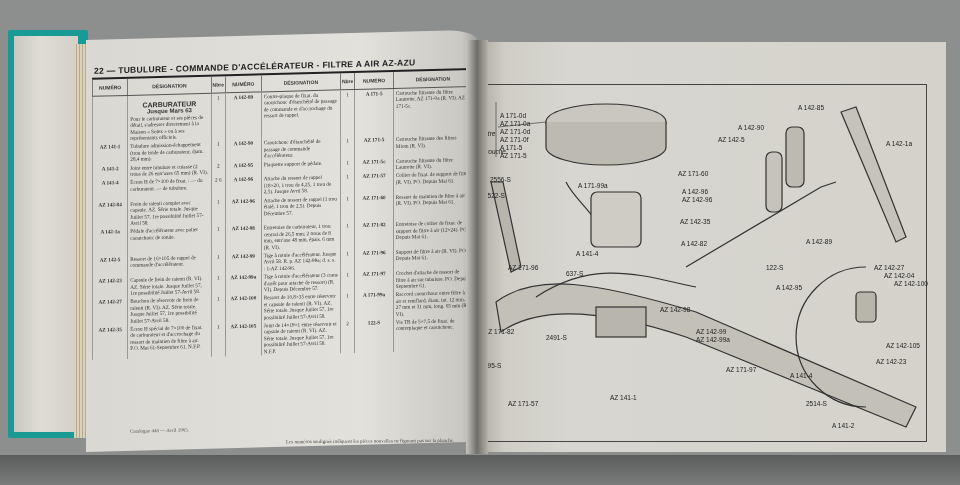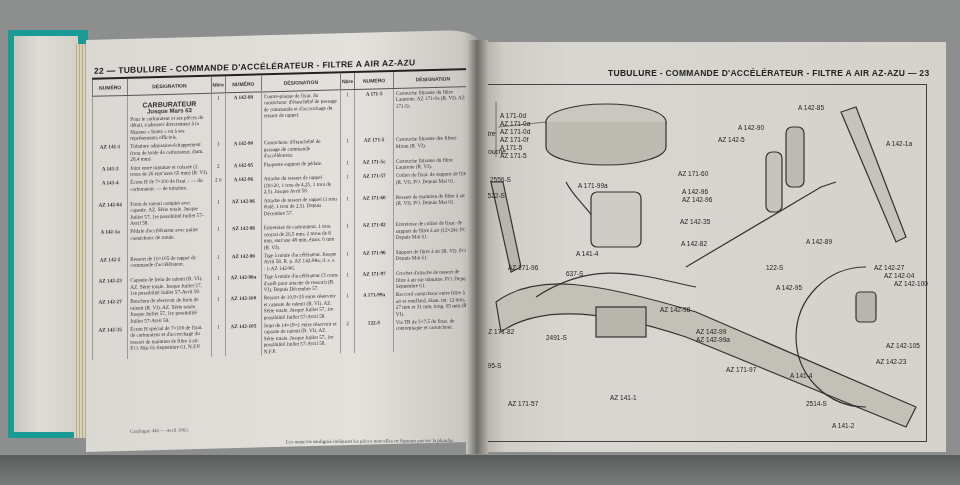--- a/index.html
+++ b/index.html
@@ -156,21 +156,20 @@
         <td class="num">122-S</td>
         <td>Vis TR de 5×7,5 de fixat. de contreplaque et caoutchouc.</td>
       </tr>
     </tbody>
   </table>
   <div class="footer-left">Catalogue 446 — Avril 1965.</div>
   <div class="footer-note">Les numéros soulignés indiquent les pièces nouvelles ne figurant pas sur la planche.</div>
 </div>
 
 <div class="right-page">
-  <div class="hdr-right">TUBULURE - COMMANDE D'ACCÉLÉRATEUR - FILTRE A AIR AZ-AZU — 23</div>
   <div class="diagram-frame"></div>
   <svg width="470" height="410">
     <g fill="none" stroke="#333" stroke-width="1.2">
       <ellipse cx="130" cy="80" rx="60" ry="18" fill="#c9c7c0"></ellipse>
       <path d="M70 80 v25 a60 18 0 0 0 120 0 v-25" fill="#bdbab2"></path>
       <path d="M90 140 c10 20 30 30 40 60"></path>
       <rect x="115" y="150" width="50" height="55" rx="6" fill="#cfccc5"></rect>
       <path d="M15 140 l20 90 l10 -5 l-18 -85z" fill="#b8b5ad"></path>
       <path d="M380 65 l50 130 l-10 5 l-55 -130z" fill="#c6c3bc"></path>
       <rect x="310" y="85" width="18" height="60" rx="6" fill="#bdbab2"></rect>

